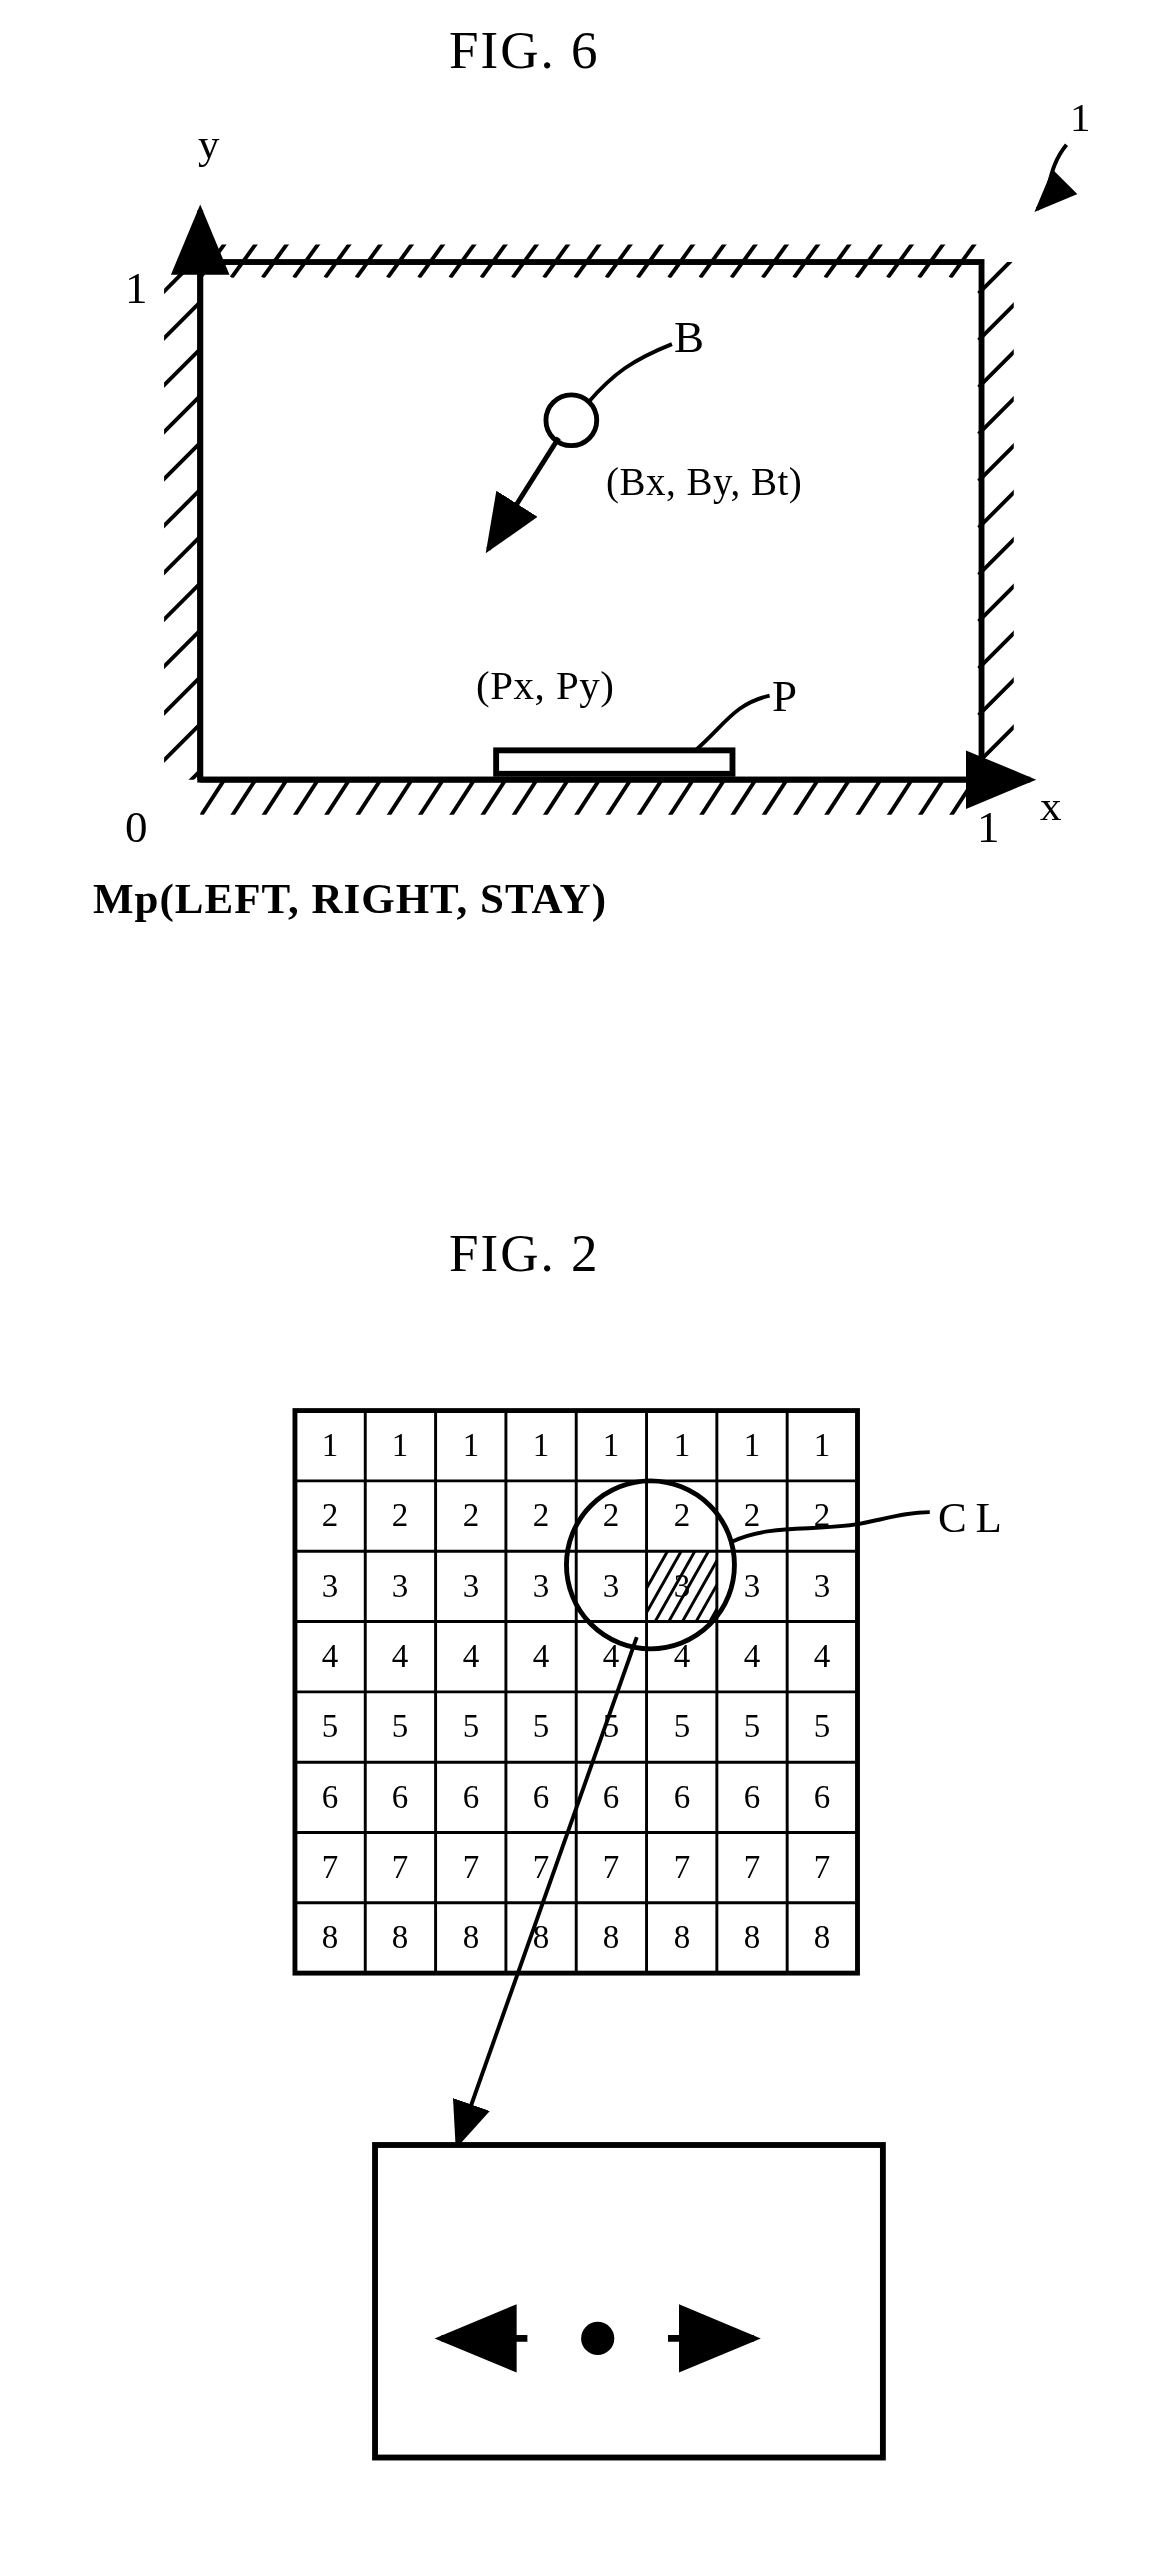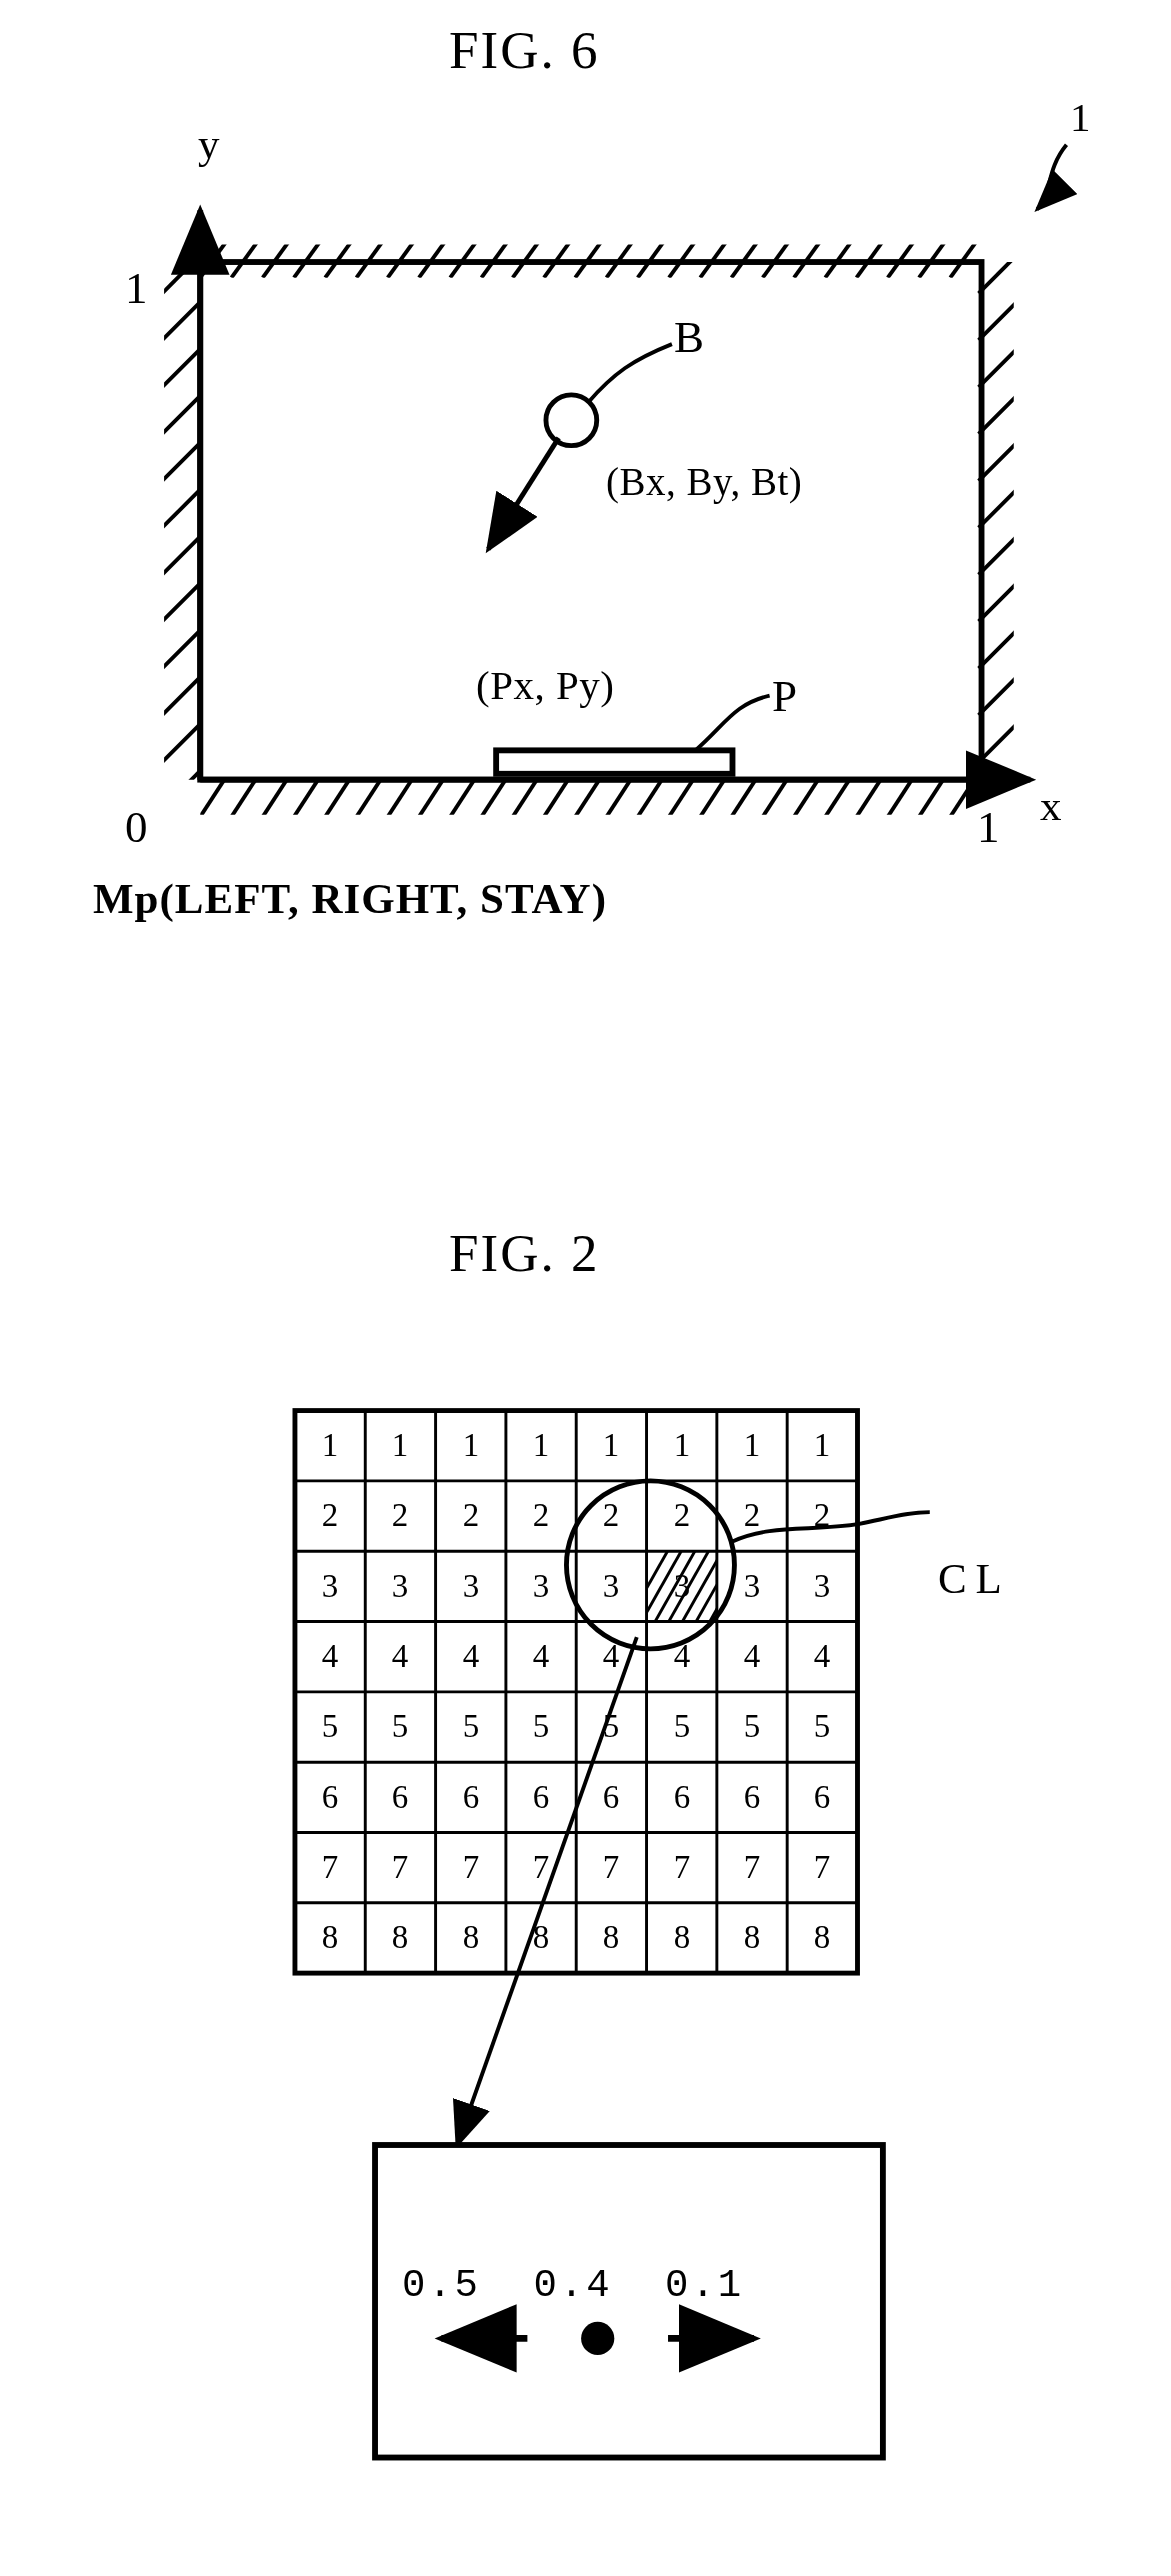--- a/index.html
+++ b/index.html
@@ -27,21 +27,21 @@
   #lbl-x0{left:125px;top:801px;font-size:45px;}
   #lbl-x1{left:977px;top:801px;font-size:45px;}
   #lbl-ref1{left:1070px;top:93px;font-size:41px;}
   #lbl-B{left:674px;top:311px;font-size:45px;}
   #lbl-ballcoord{left:606px;top:459px;font-size:39px;letter-spacing:0.5px;}
   #lbl-paddlecoord{left:476px;top:661px;font-size:41px;letter-spacing:0.5px;}
   #lbl-P{left:772px;top:670px;font-size:45px;}
   #lbl-mp{left:93px;top:874px;font-size:43px;letter-spacing:1px;font-weight:bold;}
 
   
-  #lbl-CL{left:938px;top:1554px;font-size:43px;letter-spacing:8.8px;text-align:right;}
+  #lbl-CL{left:938px;top:1493px;font-size:43px;letter-spacing:8.8px;text-align:right;}
 
   .cellnum{
     position:absolute;font-family:"Liberation Serif",serif;font-size:33px;
     text-align:center;line-height:1;
   }
 
   .detailtext{position:absolute;white-space:pre;font-family:"Liberation Mono",monospace;}
   #det-values{left:402px;top:2264px;font-size:39px;letter-spacing:2.9px;}
   #det-labels{left:379px;top:2382px;font-size:39px;letter-spacing:2px;}
 </style>
@@ -320,16 +320,15 @@
       <div class="cellnum" style="left: 295px; top: 1921px; width: 70px;">8</div>
       <div class="cellnum" style="left: 365px; top: 1921px; width: 70px;">8</div>
       <div class="cellnum" style="left: 436px; top: 1921px; width: 70px;">8</div>
       <div class="cellnum" style="left: 506px; top: 1921px; width: 70px;">8</div>
       <div class="cellnum" style="left: 576px; top: 1921px; width: 70px;">8</div>
       <div class="cellnum" style="left: 647px; top: 1921px; width: 70px;">8</div>
       <div class="cellnum" style="left: 717px; top: 1921px; width: 70px;">8</div>
       <div class="cellnum" style="left: 787px; top: 1921px; width: 70px;">8</div>
     </div>
 
-  <div class="detailtext" id="det-values">0.5  0.4  0.1</div>
 
 </div>
 
 
 </body></html>

